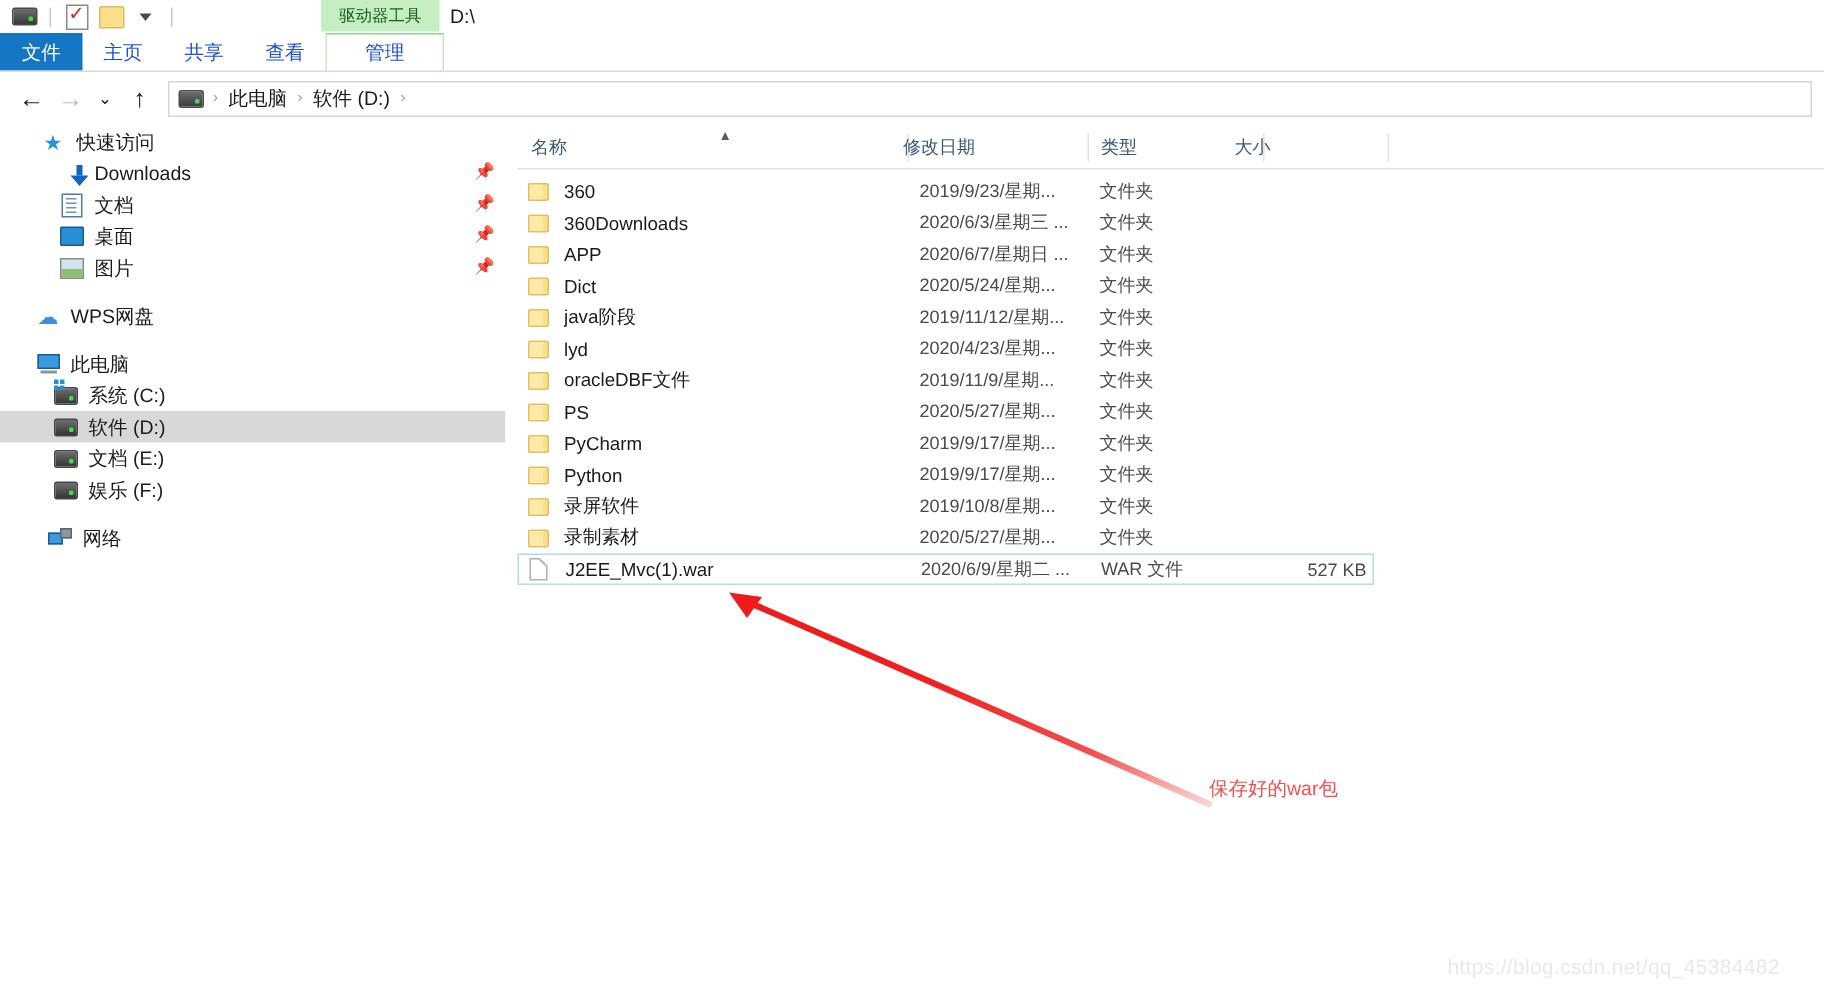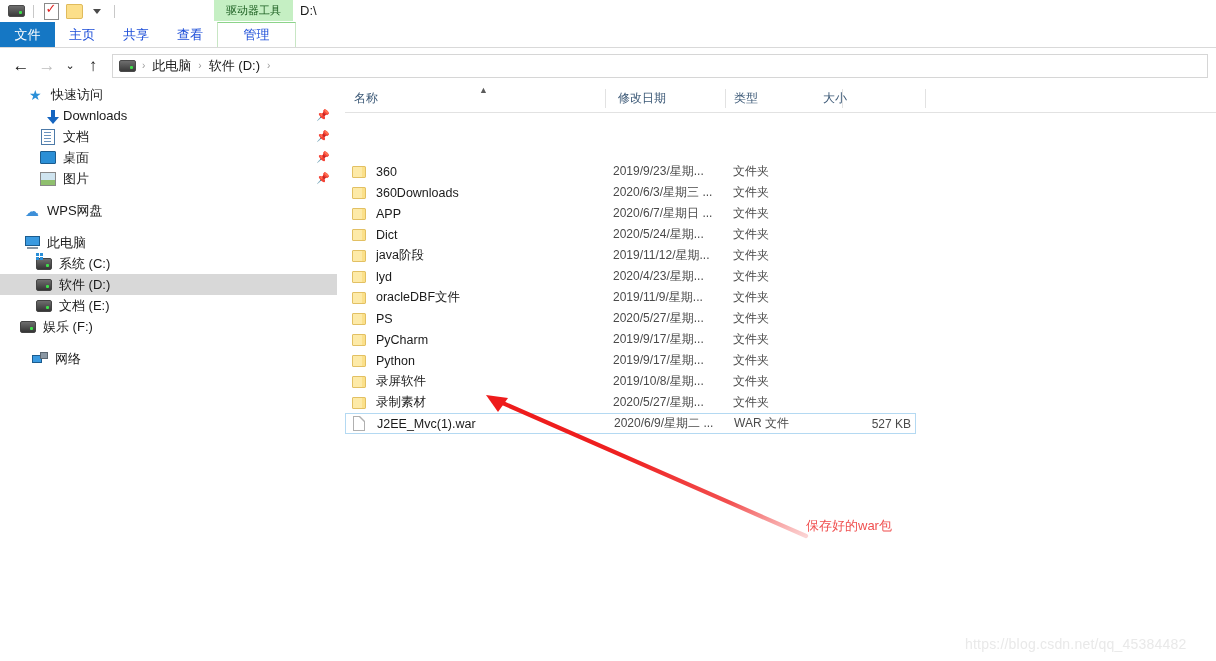--- a/index.html
+++ b/index.html
@@ -426,21 +426,20 @@
 
   .row {
     position: absolute;
     left: 8px;
     width: 571px;
     height: 21px;
     display: flex;
     align-items: center;
     box-sizing: border-box;
     cursor: default;
-    margin-top: 44px;
   }
   .row.focused {
     width: 571px;
     border: 1px solid #b4d9f2;
     background: #ffffff;
   }
   .row-icon {
     width: 16px; height: 16px;
     margin-left: 7px;
     margin-right: 8px;
@@ -647,21 +646,21 @@
           <span class="ic-drive"></span>
         </span>
       <span class="side-label">软件 (D:)</span>
     </div>
     <div class="side-row" style="top:211px;position:absolute;width:337px;padding-left:36px;box-sizing:border-box">
       <span class="side-icon">
           <span class="ic-drive"></span>
         </span>
       <span class="side-label">文档 (E:)</span>
     </div>
-    <div class="side-row" style="top:232px;position:absolute;width:337px;padding-left:20px;box-sizing:border-box">
+    <div class="side-row" style="top:232px;position:absolute;width:337px;padding-left:36px;box-sizing:border-box">
       <span class="side-icon">
           <span class="ic-drive"></span>
         </span>
       <span class="side-label">娱乐 (F:)</span>
     </div>
 
     <div class="side-row" style="top:264px;position:absolute;width:337px;padding-left:32px;box-sizing:border-box">
       <span class="side-icon">
           <span class="ic-network"></span>
         </span>
@@ -670,21 +669,21 @@
   </div>
 
   <div class="filepane">
 
     <div class="col-header">
       <div class="col-cell" style="left:0;width:260px">
         <span>名称</span>
         <span class="sort-caret" style="left:134px">▲</span>
       </div>
       <div class="col-div" style="left:260px"></div>
-      <div class="col-cell" style="left:264px;width:120px">修改日期</div>
+      <div class="col-cell" style="left:248px;width:120px">修改日期</div>
       <div class="col-div" style="left:380px"></div>
       <div class="col-cell" style="left:380px;width:117px">类型</div>
       <div class="col-div" style="left:497px"></div>
       <div class="col-cell" style="left:469px;width:83px">大小</div>
       <div class="col-div" style="left:580px"></div>
     </div>
 
     <div class="row" style="top:33px">
       <span class="row-icon">
           <span class="folder-ico"></span>

